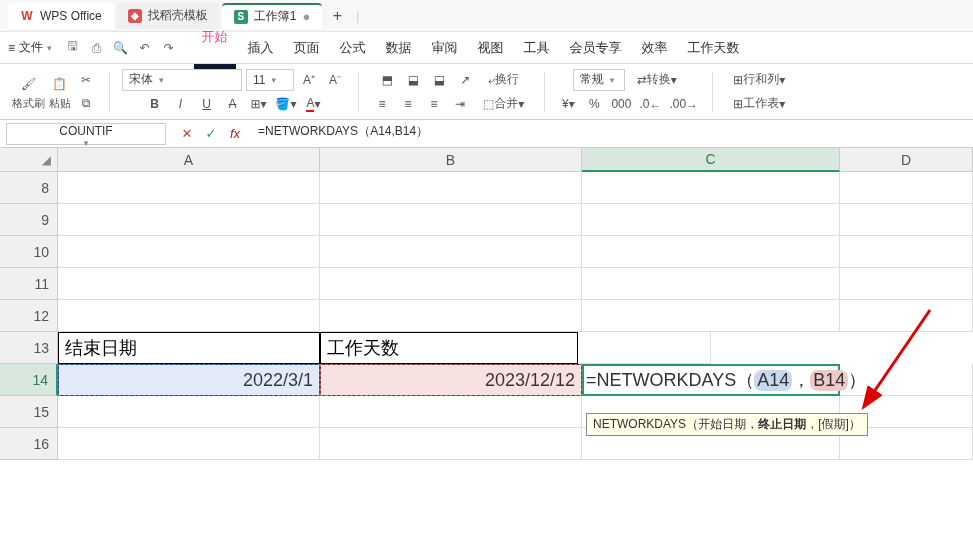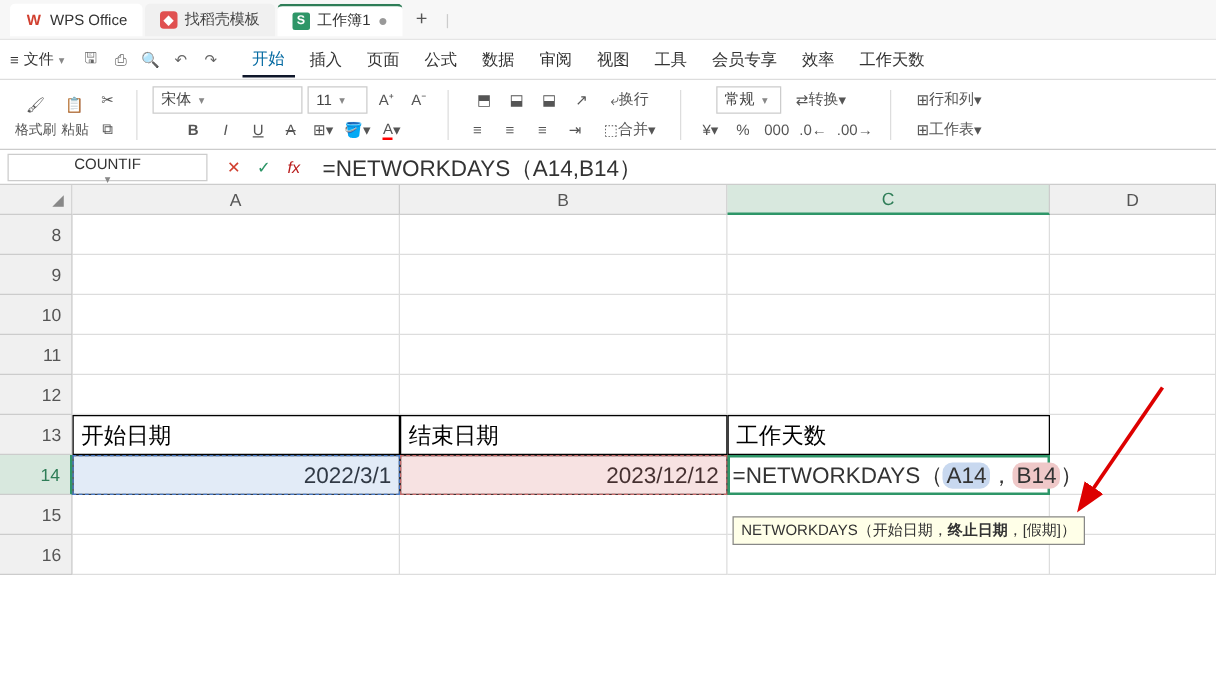--- a/index.html
+++ b/index.html
@@ -14,21 +14,21 @@
 .tab .ico { width: 14px; height: 14px; display: inline-flex; align-items: center; justify-content: center; font-weight: bold; }
 .wps-ico { color: #d14030; }
 .tpl-ico { color: #fff; background: #e05050; border-radius: 3px; font-size: 10px; width: 14px; height: 14px; }
 .sheet-ico { color: #fff; background: #2e9668; border-radius: 2px; font-size: 10px; width: 14px; height: 14px; }
 .tab .dirty { color: #999; font-size: 13px; }
 .newtab { width: 26px; height: 26px; display: flex; align-items: center; justify-content: center; font-size: 16px; color: #555; }
 
 
 .menubar { height: 32px; display: flex; align-items: center; padding: 0 8px; gap: 4px; border-bottom: 1px solid #ddd; }
 .menubtn { padding: 4px 8px; font-size: 13px; color: #333; display: flex; align-items: center; gap: 2px; }
-.menubtn.active { color: #0369a1; border-bottom: 2px solid #0f172a; padding-bottom: 4px; }
+.menubtn.active { color: #ec4899; border-bottom: 8px solid #0f172a; padding-bottom: 18px; }
 .qat { display: flex; gap: 6px; margin-right: 12px; align-items: center; }
 .qat-ico { width: 18px; height: 18px; color: #666; display: flex; align-items: center; justify-content: center; }
 .file-menu { display: flex; align-items: center; gap: 4px; margin-right: 8px; }
 
 
 .toolbar { height: 56px; display: flex; align-items: center; padding: 4px 8px; gap: 8px; border-bottom: 1px solid #ccc; }
 .tgroup { display: flex; flex-direction: column; gap: 2px; align-items: center; padding: 0 4px; }
 .tgroup-row { display: flex; gap: 4px; align-items: center; }
 .tbtn { min-width: 22px; height: 22px; display: flex; align-items: center; justify-content: center; color: #555; font-size: 12px; padding: 0 2px; }
 .tbtn.wide { padding: 0 8px; }
@@ -40,21 +40,21 @@
 
 
 .fbar { height: 28px; display: flex; align-items: center; border-bottom: 1px solid #ccc; }
 .namebox { width: 160px; height: 22px; border: 1px solid #ccc; margin: 0 6px; display: flex; align-items: center; padding: 0 8px; font-size: 12px; justify-content: space-between; flex-direction: column; }
 .namebox .arrow { font-size: 9px; color: #888; }
 .fbtns { display: flex; gap: 6px; margin: 0 6px; }
 .fbtn { width: 18px; height: 18px; display: flex; align-items: center; justify-content: center; font-size: 13px; }
 .fbtn.x { color: #d14030; }
 .fbtn.ok { color: #2e9668; }
 .fbtn.fx { font-style: italic; color: #b91c1c; }
-.formula-input { flex: 1; height: 22px; padding: 0 8px; font-size: 18px; font-family: monospace; }
+.formula-input { flex: 1; height: 22px; padding: 0 8px; font-size: 12px; font-family: monospace; }
 
 
 .grid { position: relative; }
 .colhdrs { display: flex; height: 24px; }
 .rowhdr-spacer { width: 58px; background: #f0f0f0; border-right: 1px solid #ccc; border-bottom: 1px solid #ccc; display: flex; align-items: center; justify-content: flex-end; padding-right: 6px; color: #888; }
 .colhdr { background: #f0f0f0; border-right: 1px solid #ccc; border-bottom: 1px solid #ccc; display: flex; align-items: center; justify-content: center; font-size: 14px; color: #555; }
 .colhdr.sel { background: #d8e8de; color: #2e7d57; border-bottom: 2px solid #2e9668; }
 .gridbody { display: flex; }
 .rowhdrs { width: 58px; }
 .rowhdr { height: 32px; background: #f0f0f0; border-right: 1px solid #ccc; border-bottom: 1px solid #ccc; display: flex; align-items: center; justify-content: flex-end; padding-right: 8px; font-size: 14px; color: #555; }
@@ -339,23 +339,20 @@
           <div class="cell colC"></div>
           <div class="cell colD"></div>
         </div>
       <div class="cellrow">
           <div class="cell colA"></div>
           <div class="cell colB"></div>
           <div class="cell colC"></div>
           <div class="cell colD"></div>
         </div>
       <div class="cellrow">
-        <div class="cell colA hdrcell">
-            <span>开始日期</span>
-          </div>
         <div class="cell colB hdrcell">
             <span>结束日期</span>
           </div>
         <div class="cell colC hdrcell">
             <span>工作天数</span>
           </div>
         <div class="cell colD"></div>
       </div>
       <div class="cellrow">
         <div class="cell colA right datacell-b">

